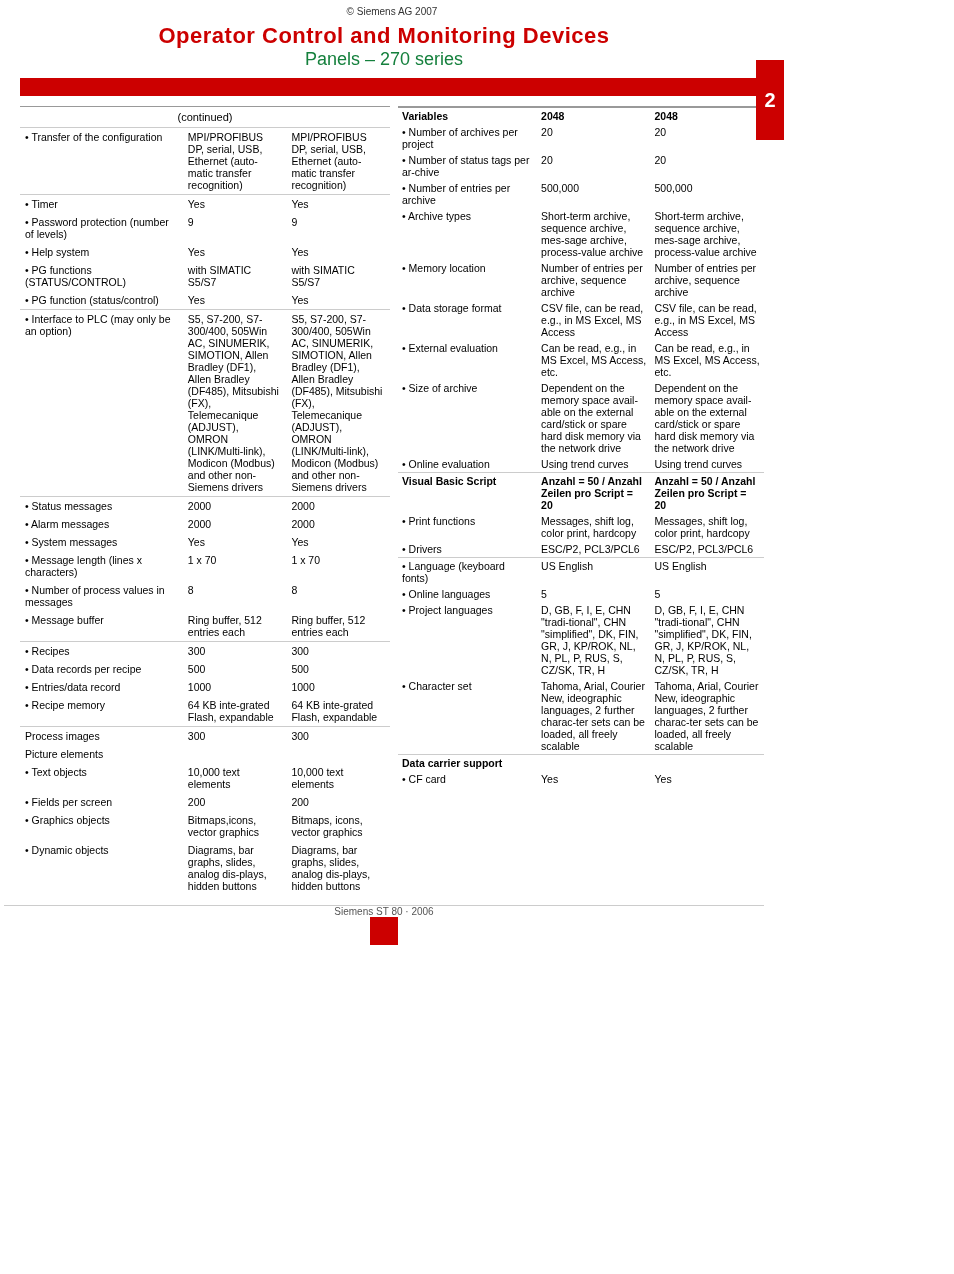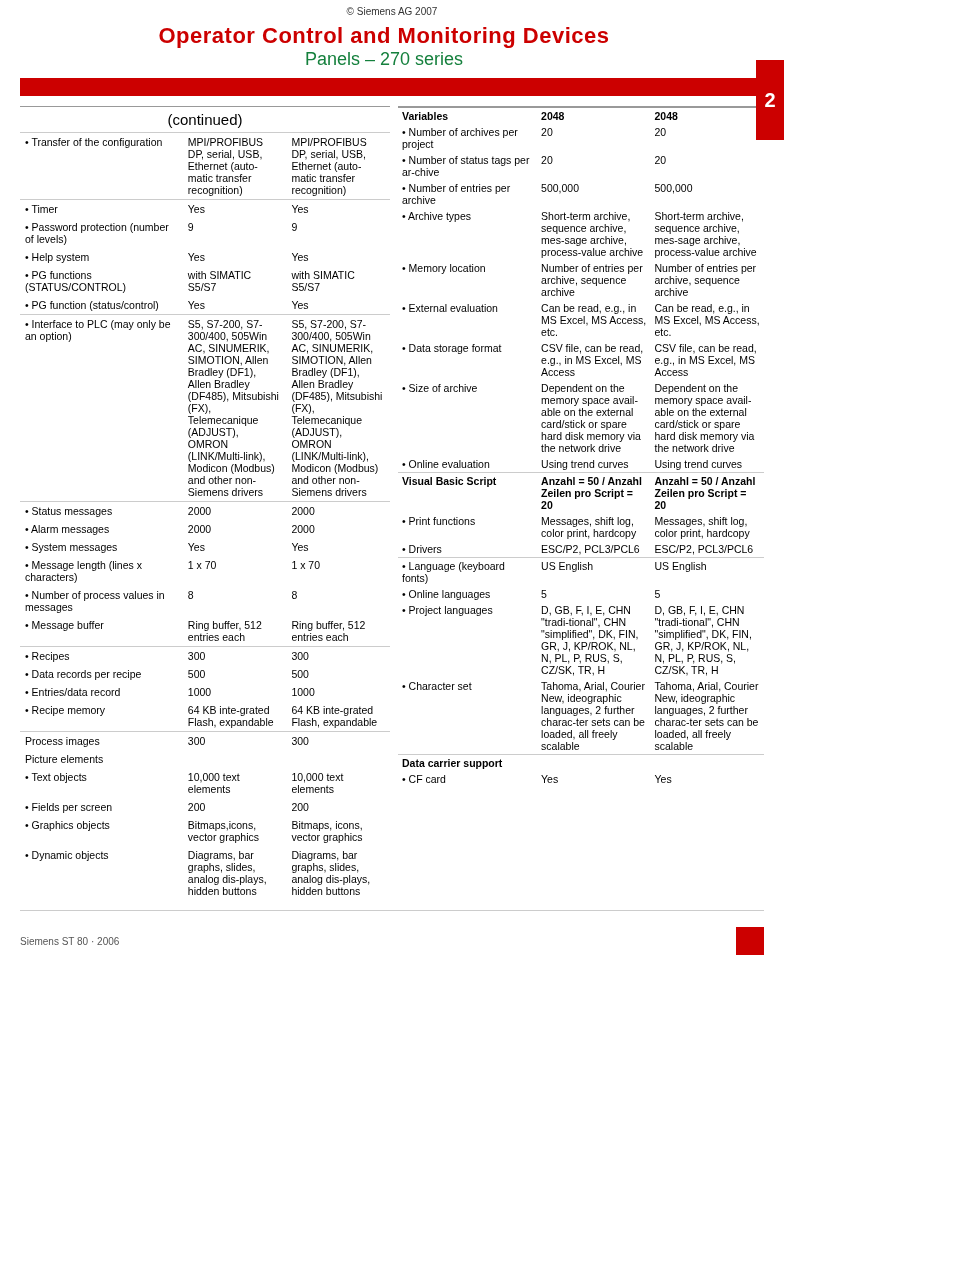--- a/index.html
+++ b/index.html
@@ -66,21 +66,21 @@
       flex-shrink: 0;
       border-top: 1px solid #999;
     }
     .right-panel {
       flex: 1;
       border-top: 1px solid #999;
       margin-left: 8px;
     }
     .continued-header {
       text-align: center;
-      font-size: 15px;
+      font-size: 11px;
       padding: 4px 0;
       border-bottom: 1px solid #ccc;
     }
     table.spec-table {
       width: 100%;
       border-collapse: collapse;
       font-size: 10.5px;
     }
     table.spec-table td {
       padding: 3px 5px;
@@ -102,23 +102,24 @@
       padding: 2px 4px;
       vertical-align: top;
     }
     .right-table .col-r-label { width: 38%; }
     .right-table .col-r-val1 { width: 31%; }
     .right-table .col-r-val2 { width: 31%; }
     .footer-bar {
       display: flex;
       justify-content: space-between;
       align-items: center;
-      margin: 10px 20px 0 20px;
+      margin: 10px 20px 0 4px;
       border-top: 1px solid #ccc;
-      padding-top: 16px;
+      padding-top: 0;
+      flex-direction: column;
     }
     .footer-text {
       font-size: 10px;
       color: #555;
     }
     .footer-red {
       background: #cc0000;
       width: 28px;
       height: 28px;
     }
@@ -300,28 +301,28 @@
     <td>• Archive types</td>
     <td>Short-term archive, sequence archive, mes-sage archive, process-value archive</td>
     <td>Short-term archive, sequence archive, mes-sage archive, process-value archive</td>
   </tr>
             <tr>
     <td>• Memory location</td>
     <td>Number of entries per archive, sequence archive</td>
     <td>Number of entries per archive, sequence archive</td>
   </tr>
             <tr>
+    <td>• Data storage format</td>
+    <td>CSV file, can be read, e.g., in MS Excel, MS Access</td>
+    <td>CSV file, can be read, e.g., in MS Excel, MS Access</td>
+  </tr>
+            <tr>
     <td>• External evaluation</td>
     <td>Can be read, e.g., in MS Excel, MS Access, etc.</td>
     <td>Can be read, e.g., in MS Excel, MS Access, etc.</td>
-  </tr>
-            <tr>
-    <td>• Data storage format</td>
-    <td>CSV file, can be read, e.g., in MS Excel, MS Access</td>
-    <td>CSV file, can be read, e.g., in MS Excel, MS Access</td>
   </tr>
             <tr>
     <td>• Size of archive</td>
     <td>Dependent on the memory space avail-able on the external card/stick or spare hard disk memory via the network drive</td>
     <td>Dependent on the memory space avail-able on the external card/stick or spare hard disk memory via the network drive</td>
   </tr>
             <tr>
     <td>• Online evaluation</td>
     <td>Using trend curves</td>
     <td>Using trend curves</td>

